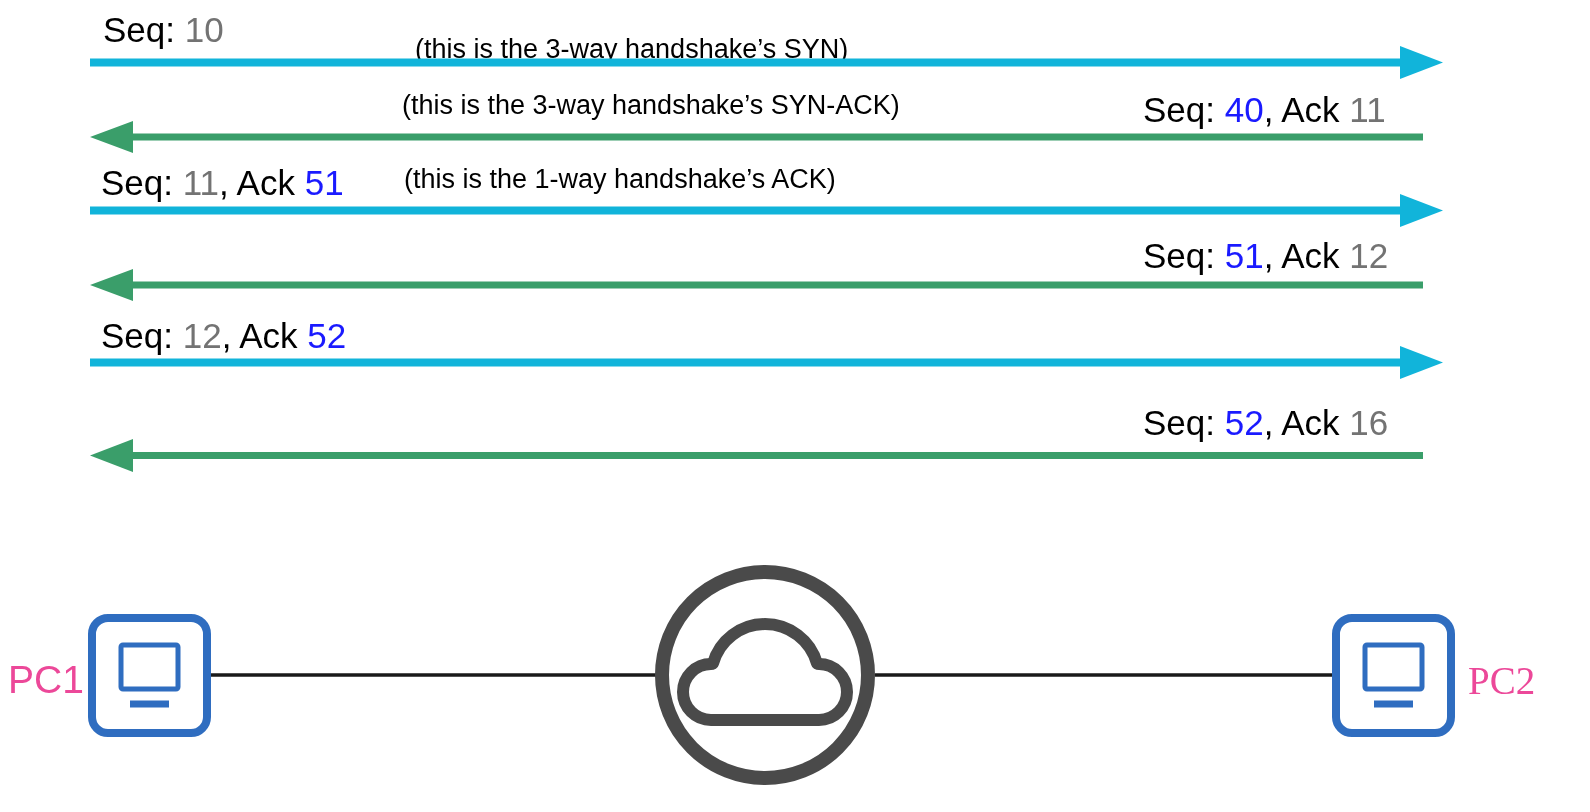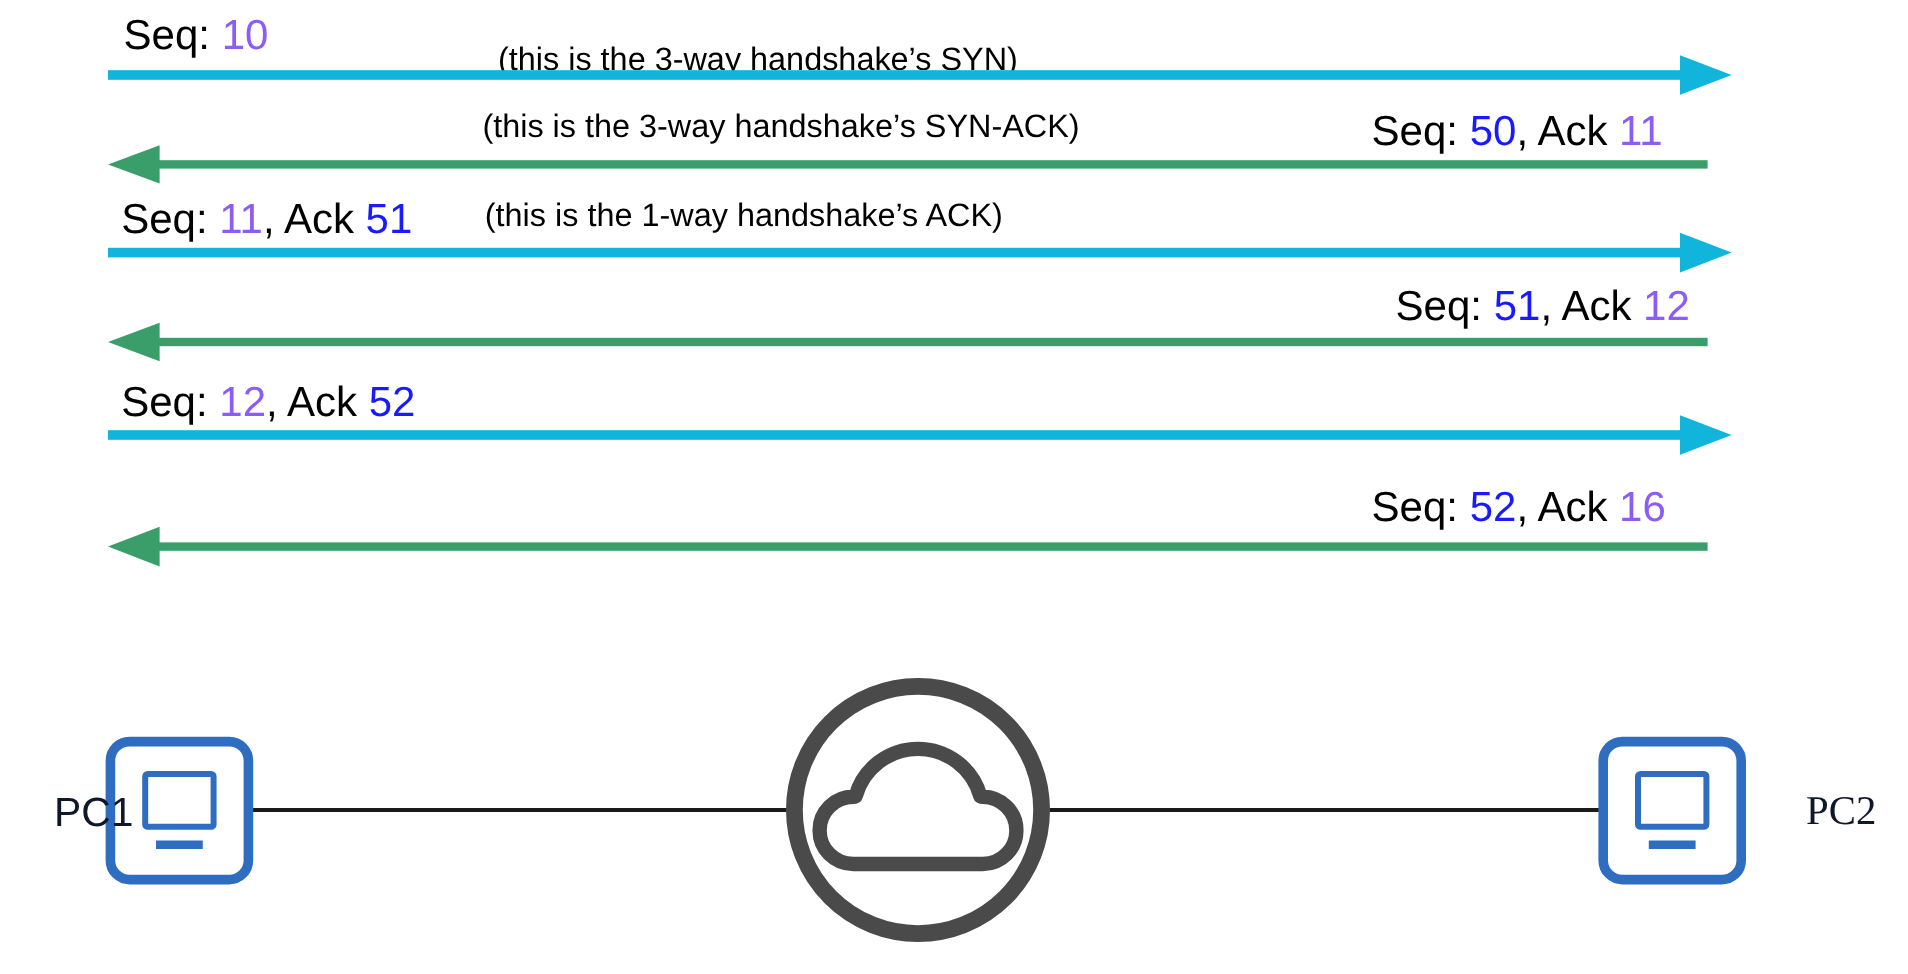--- a/index.html
+++ b/index.html
@@ -29,59 +29,58 @@
     font-family: "Liberation Sans", sans-serif;
     color: #000000;
     line-height: 1;
   }
   .seq-label {
     font-size: 35px;
   }
   .note-label {
     font-size: 27px;
   }
-  .num-red   { color: #8b5cf6; }
+  .num-red   { color: #737373; }
   .num-blue  { color: #1a1aff; }
 
   .node-label {
     position: absolute;
-    font-size: 34px;
-    color: #0f172a;
+    font-size: 39px;
+    color: #ec4899;
     white-space: nowrap;
-    margin-left: 37px;
   }
 
   .flow-row { position: absolute; }
 </style>
 </head>
 <body>
 
 <div class="flow-row" style="left:0;top:0;width:1590px;height:75px;">
   <div class="label seq-label" style="left:103px; top:12px;">
     <span>Seq: </span><span class="num-red">10</span>
   </div>
   <div class="label note-label" style="left:415px; top:16px;margin-top:20px;">(this is the 3-way handshake’s SYN)</div>
 </div>
 
 <div class="flow-row" style="left:0;top:0;width:1461px;height:150px;">
   <div class="label note-label" style="left:402px; top:92px;">(this is the 3-way handshake’s SYN-ACK)</div>
   <div class="label seq-label" style="left:1143px; top:92px;">
-    <span>Seq: </span><span class="num-blue">50</span><span>, Ack </span><span class="num-red">11</span>
+    <span>Seq: </span><span class="num-blue">40</span><span>, Ack </span><span class="num-red">11</span>
   </div>
 </div>
 
 <div class="flow-row" style="left:0;top:0;width:1590px;height:225px;">
   <div class="label seq-label" style="left:101px; top:165px;">
     <span>Seq: </span><span class="num-red">11</span><span>, Ack </span><span class="num-blue">51</span>
   </div>
   <div class="label note-label" style="left:404px; top:166px;">(this is the 1-way handshake’s ACK)</div>
 </div>
 
 <div class="flow-row" style="left:0;top:0;width:1590px;height:300px;">
-  <div class="label seq-label" style="left:1143px; top:238px;margin-left:20px;">
+  <div class="label seq-label" style="left:1143px; top:238px;">
     <span>Seq: </span><span class="num-blue">51</span><span>, Ack </span><span class="num-red">12</span>
   </div>
 </div>
 
 <div class="flow-row" style="left:0;top:0;width:1419px;height:380px;">
   <div class="label seq-label" style="left:101px; top:318px;">
     <span>Seq: </span><span class="num-red">12</span><span>, Ack </span><span class="num-blue">52</span>
   </div>
 </div>
 

